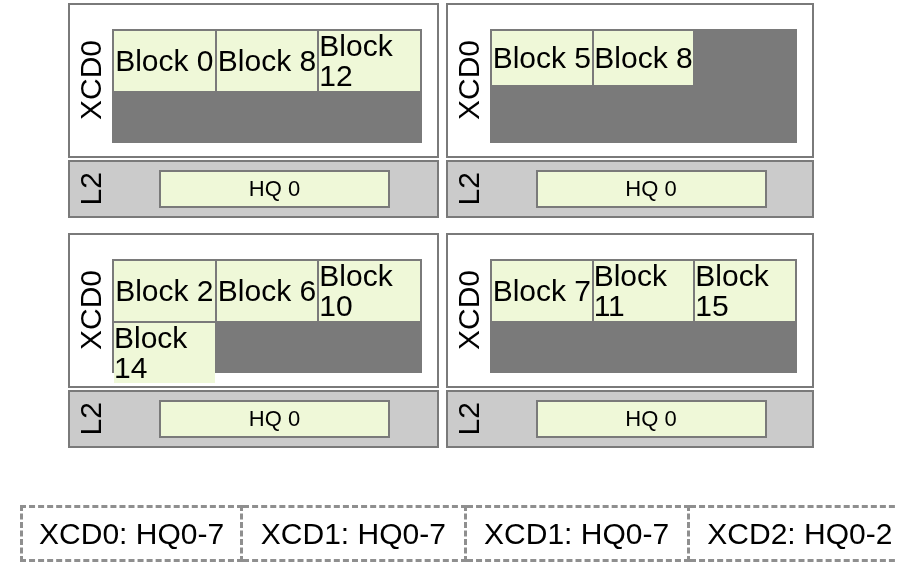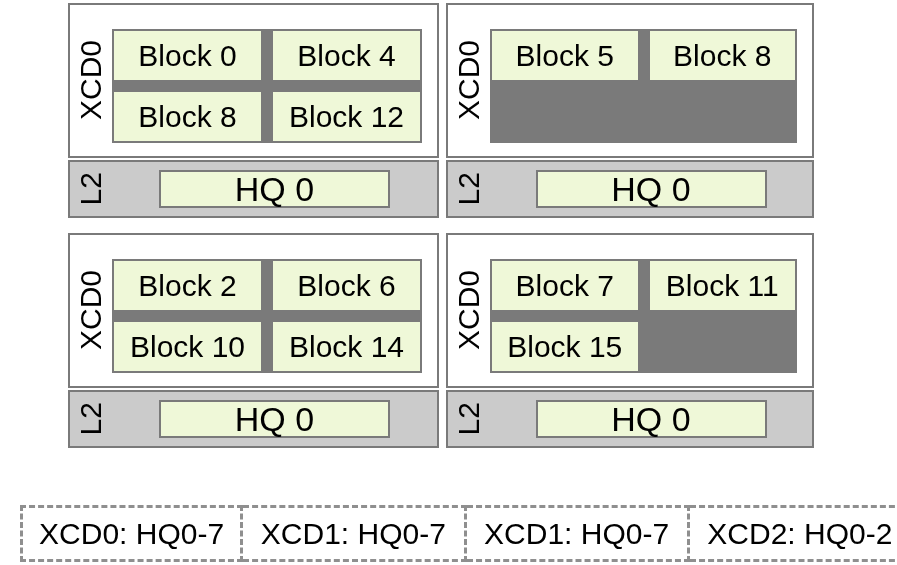--- a/index.html
+++ b/index.html
@@ -54,23 +54,23 @@
     writing-mode: vertical-rl;
     transform: rotate(180deg);
     font-size: 30px;
     line-height: 1;
     white-space: nowrap;
   }
   .block-grid {
     flex: 1;
     margin: 24px 15px 13px 0;
     display: grid;
-    grid-template-columns: 1fr 1fr;
+    grid-template-columns: 1fr 1fr 1fr;
     grid-template-rows: 1fr 1fr;
-    gap: 12px;
+    gap: 2px;
     background: var(--border);
     border: 2px solid var(--border);
   }
   .block {
     background: var(--block-fill);
     display: flex;
     align-items: center;
     justify-content: center;
     font-size: 30px;
     line-height: 1;
@@ -88,21 +88,21 @@
     justify-content: center;
   }
   .hq-block {
     width: 231px;
     height: 38px;
     background: var(--block-fill);
     border: 2px solid var(--border);
     display: flex;
     align-items: center;
     justify-content: center;
-    font-size: 34px;
+    font-size: 22px;
     line-height: 1;
   }
   .queue-row {
     position: absolute;
     left: 20px;
     top: 505px;
     width: 893px;
     height: 57px;
     display: grid;
     grid-template-columns: repeat(4, 1fr);
@@ -127,21 +127,20 @@
 
 <div class="panels">
 
   <div class="panel">
     <div class="xcd-box">
       <div class="vlabel-wrap">
         <span class="vlabel">XCD0</span>
       </div>
       <div class="block-grid">
         <div class="block">Block 0</div>
-        <div class="block">Block 4</div>
         <div class="block">Block 8</div>
         <div class="block">Block 12</div>
       </div>
     </div>
     <div class="l2-band">
       <div class="vlabel-wrap">
         <span class="vlabel">L2</span>
       </div>
       <div class="hq-wrap">
         <div class="hq-block">HQ 0</div>

